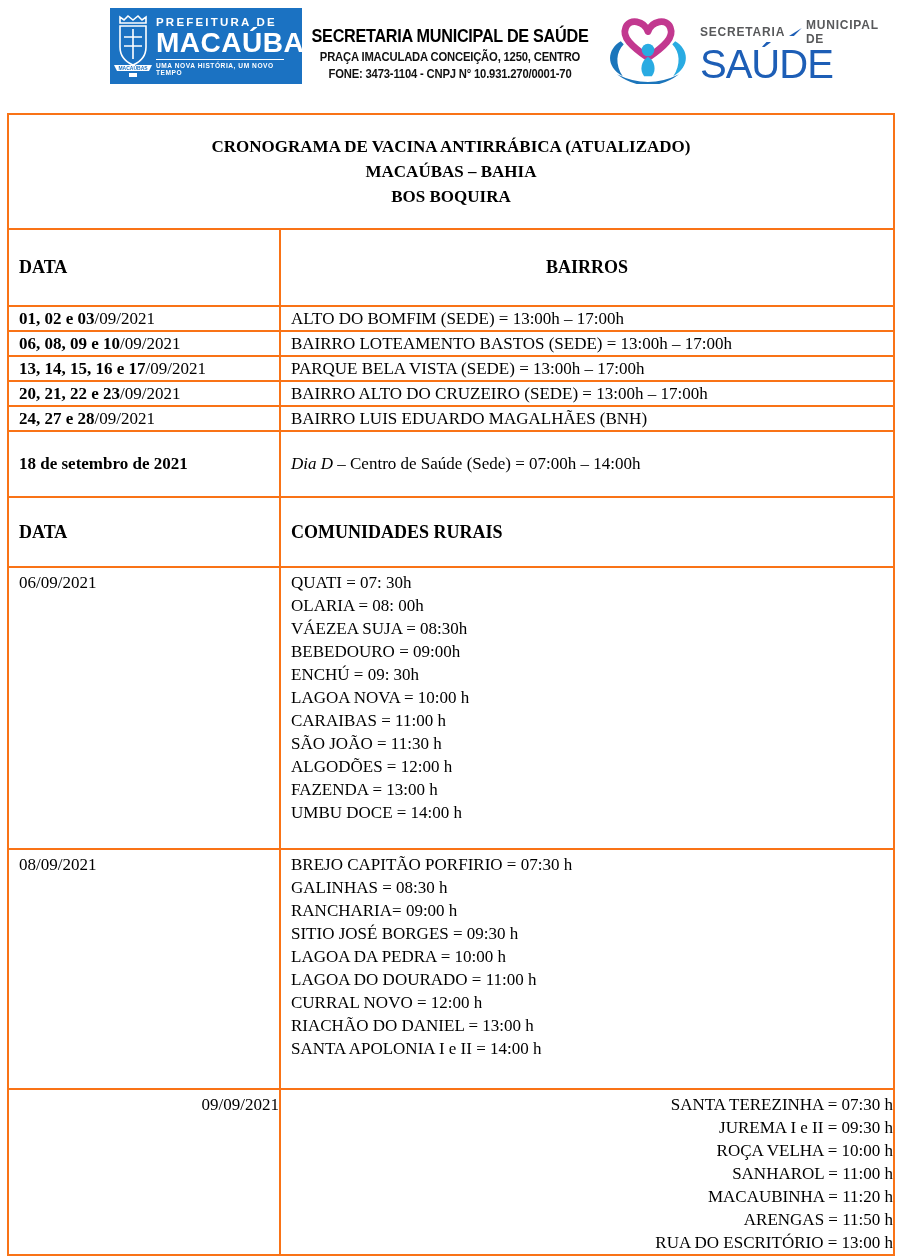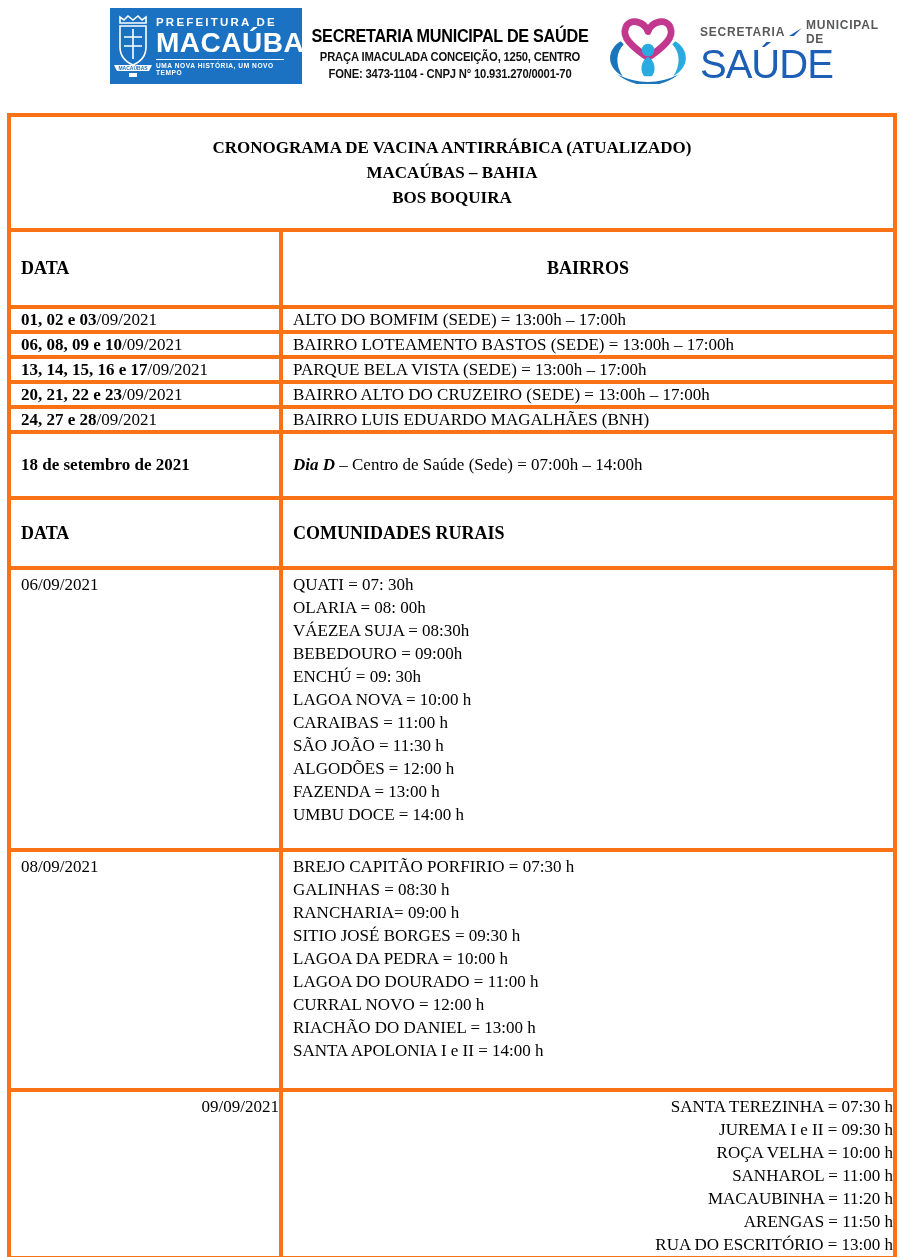--- a/index.html
+++ b/index.html
@@ -25,35 +25,35 @@
   .logo-right { position:absolute; left:598px; top:10px; width:256px; height:68px; display:flex; align-items:center; }
   .heart-wrap { width:100px; height:68px; }
   .right-text { flex:1; font-family:"Liberation Sans", sans-serif; padding-left:2px; }
   .rt1 { display:flex; align-items:center; font-size:12px; color:#58595b; letter-spacing:0.8px; font-weight:bold; }
   .rt1 .swoosh { margin:0 4px; }
   .rt2 { font-size:40px; font-weight:normal; color:#1d5eb6; letter-spacing:-1px; line-height:0.92; }
 
   
   table.sched { position:absolute; left:7px; top:113px; width:886px;
                 border-collapse:collapse; table-layout:fixed; }
-  table.sched td { border:4px solid #f97316; vertical-align:middle; font-size:17px; overflow:hidden; }
+  table.sched td { border:2px solid #f97316; vertical-align:middle; font-size:17px; overflow:hidden; }
 
   td.title-cell { height:115px; text-align:center; font-weight:bold; font-size:18px; line-height:25px; }
   tr.hdr1 td { height:77px; font-weight:bold; font-size:18px; }
   td.pad { padding-left:10px; }
   td.center { text-align:center; }
   tr.daterow td { height:25px; padding-top:0; padding-bottom:0; line-height:21px; }
   tr.diad td { height:66px; }
   tr.hdr2 td { height:70px; font-weight:bold; font-size:18px; }
   tr.rural td { vertical-align:top; padding-top:3px; line-height:23px; }
   tr.rural-1 td { height:282px;margin-left:12px; }
   tr.rural-2 td { height:240px; }
   tr.rural-3 td { height:163px;text-align:right; }
   .b { font-weight:bold; }
-  .bi { font-weight:bold; font-style:italic; }
+  .bi { font-weight:normal; font-style:italic; }
 </style>
 </head>
 <body>
 
 <div class="header">
 
   <div class="logo-left">
     <div class="crest-wrap">
       <svg width="46" height="66" viewBox="0 0 46 66">
         <g fill="none" stroke="#fff" stroke-width="1.6">

